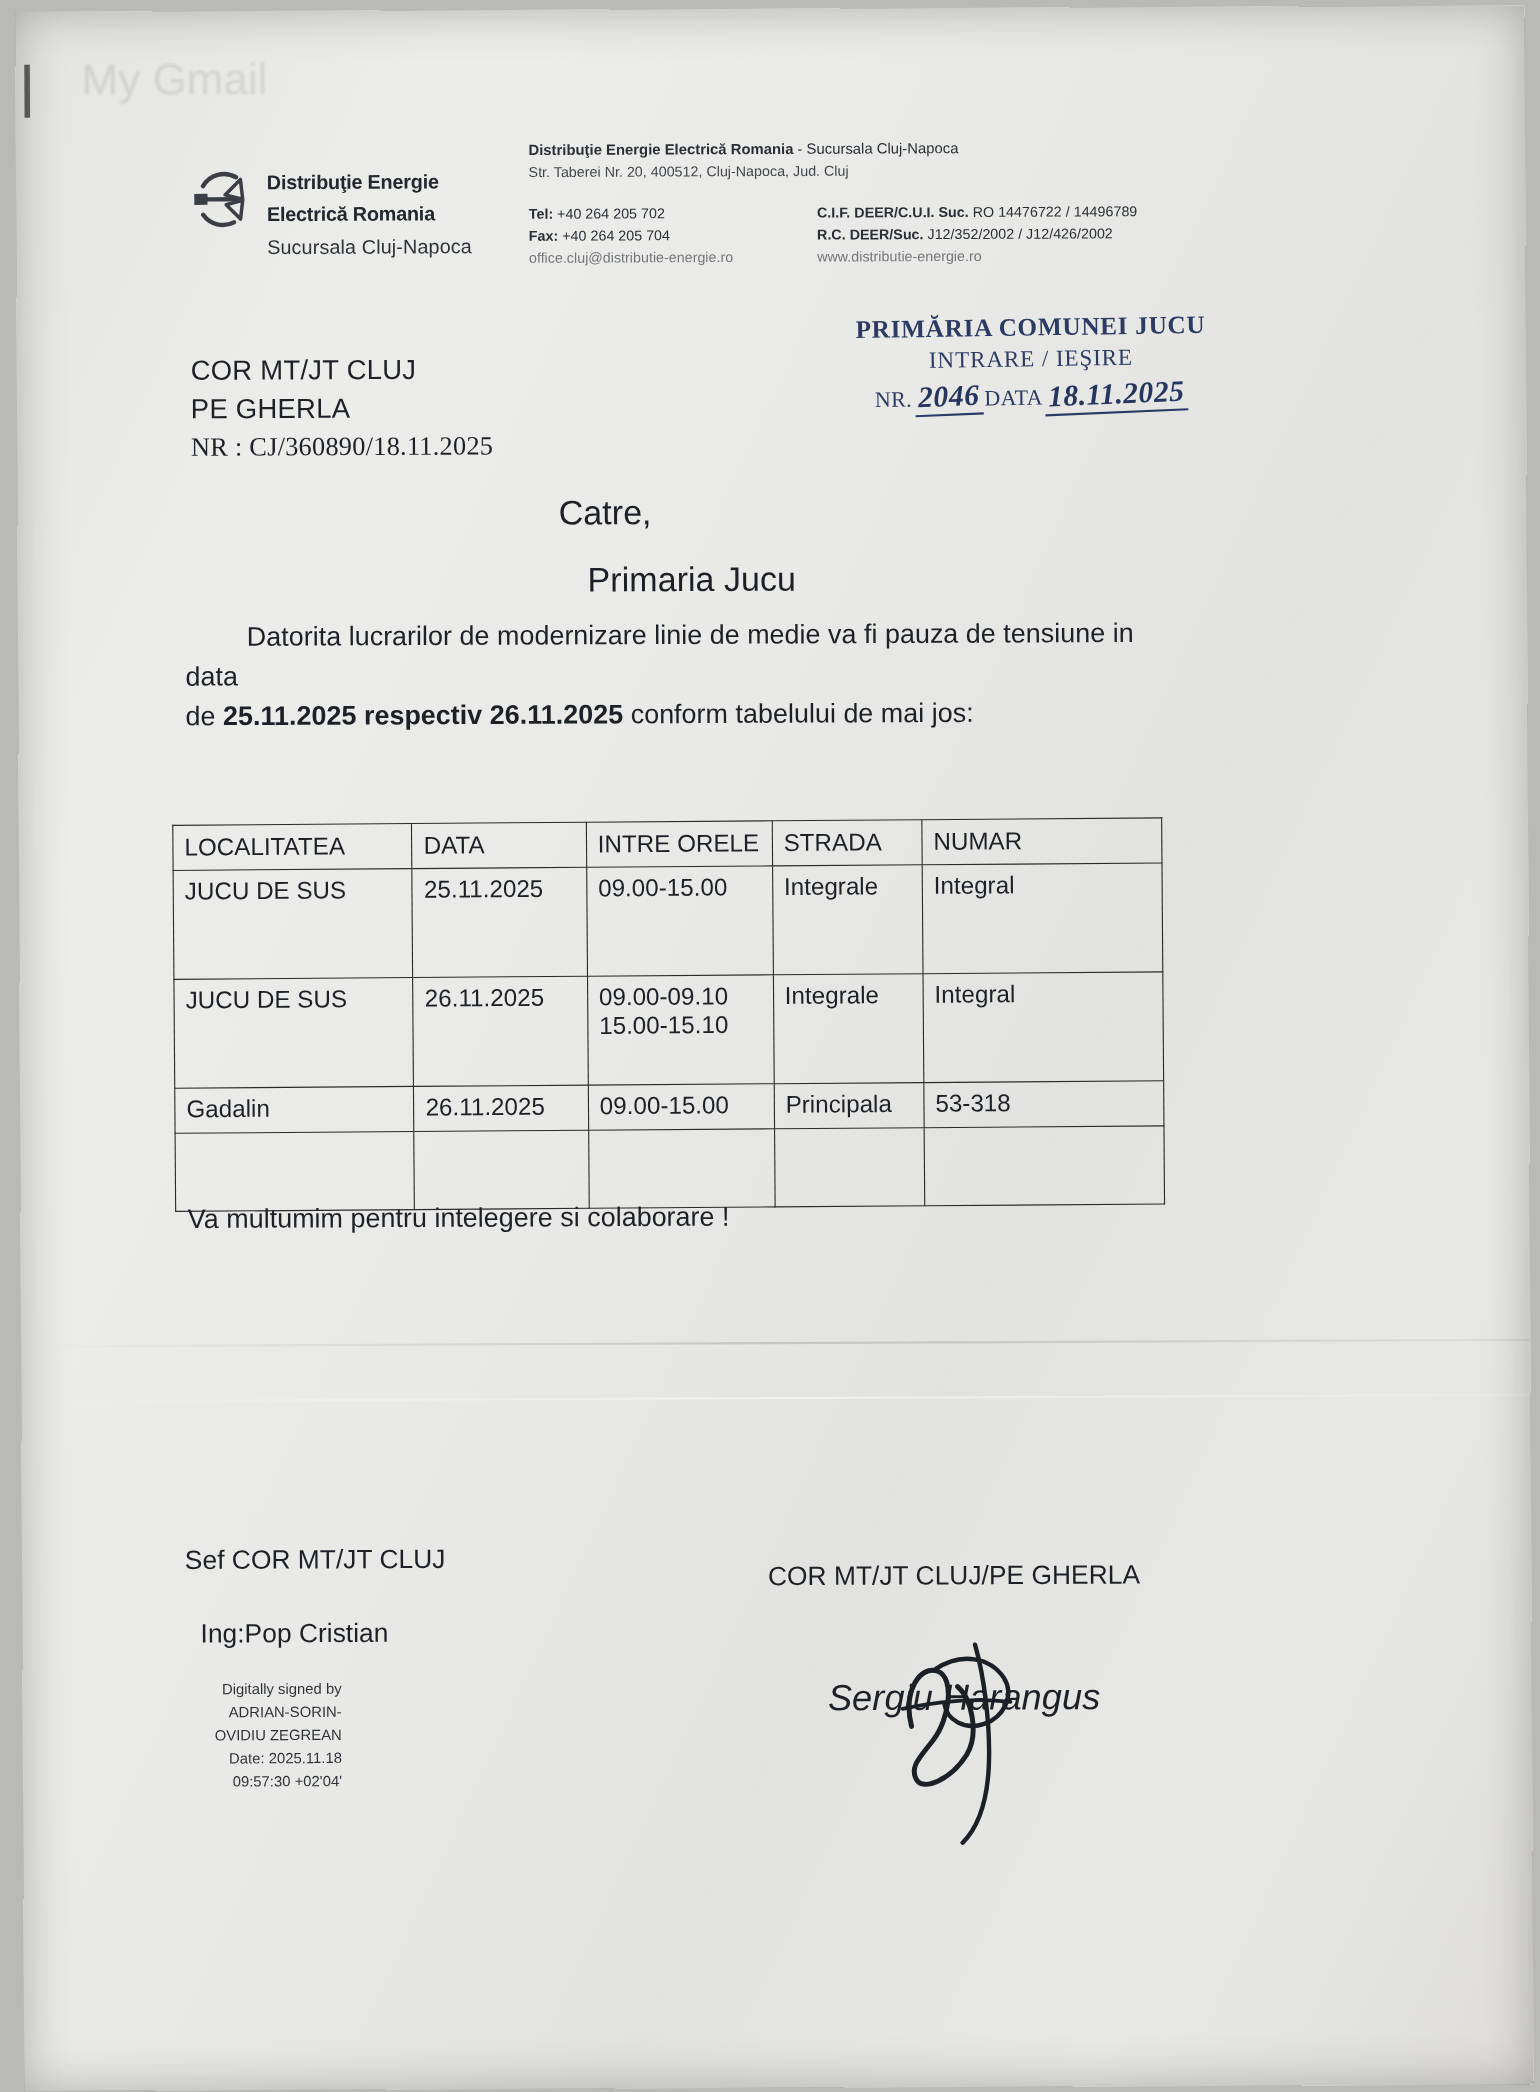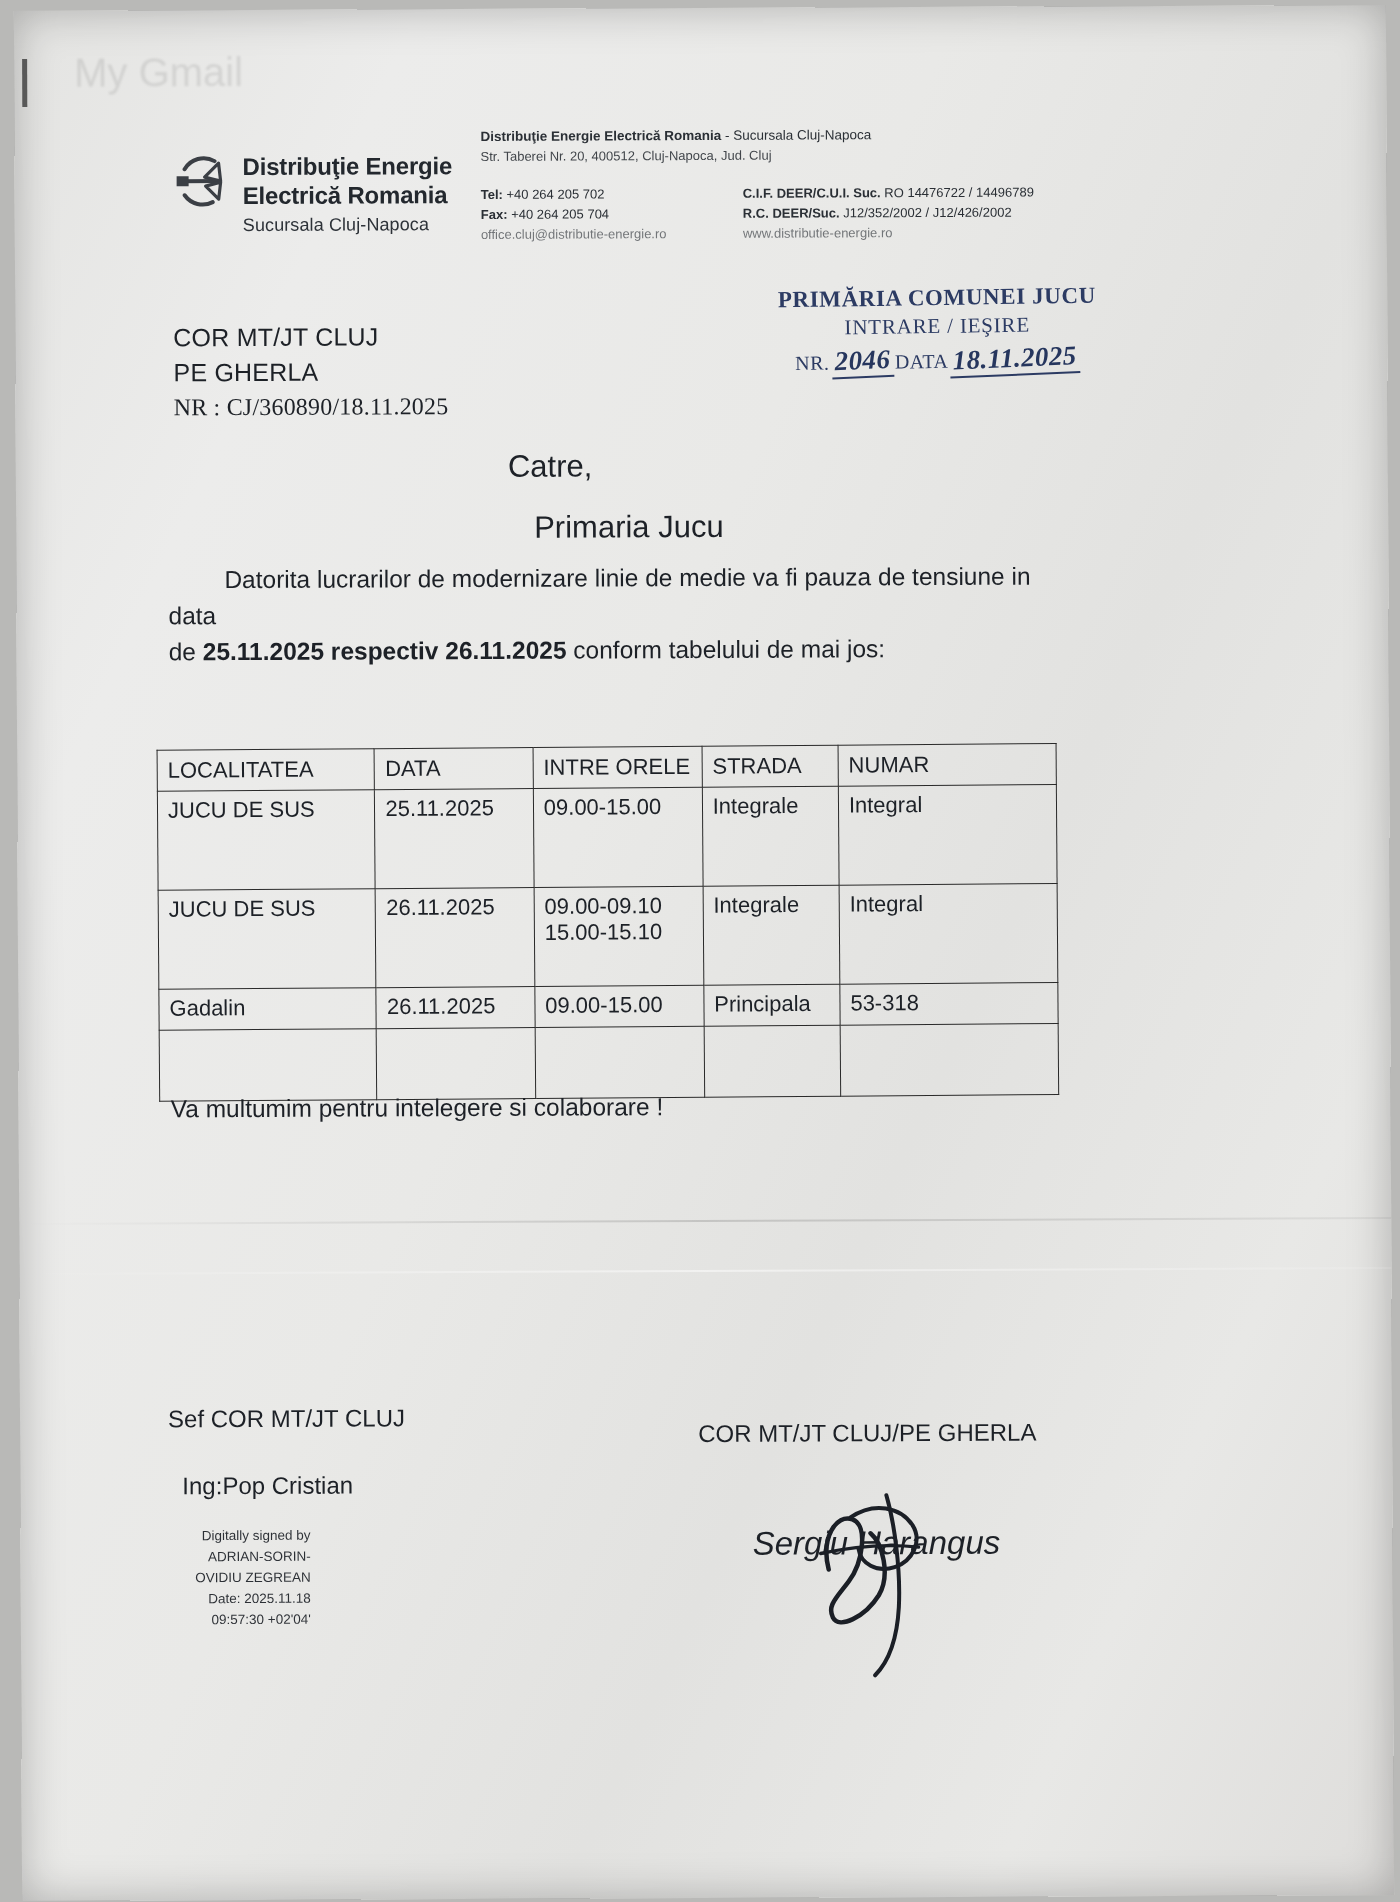--- a/index.html
+++ b/index.html
@@ -73,21 +73,21 @@
   
   .hdr-logo {
     position: absolute;
     left: 160px;
     top: 142px;
     width: 310px;
   }
   .logo-row { display: flex; align-items: center; gap: 12px; }
   .logo-mark { width: 56px; height: 52px; flex: 0 0 auto; }
   .logo-text {
-    font-size: 24px;
+    font-size: 18px;
     font-weight: bold;
     line-height: 29px;
     letter-spacing: -0.2px;
     color: #23282e;
   }
   .logo-sub {
     margin-top: 5px;
     margin-left: 68px;
     font-size: 18px;
     color: #2d3238;

